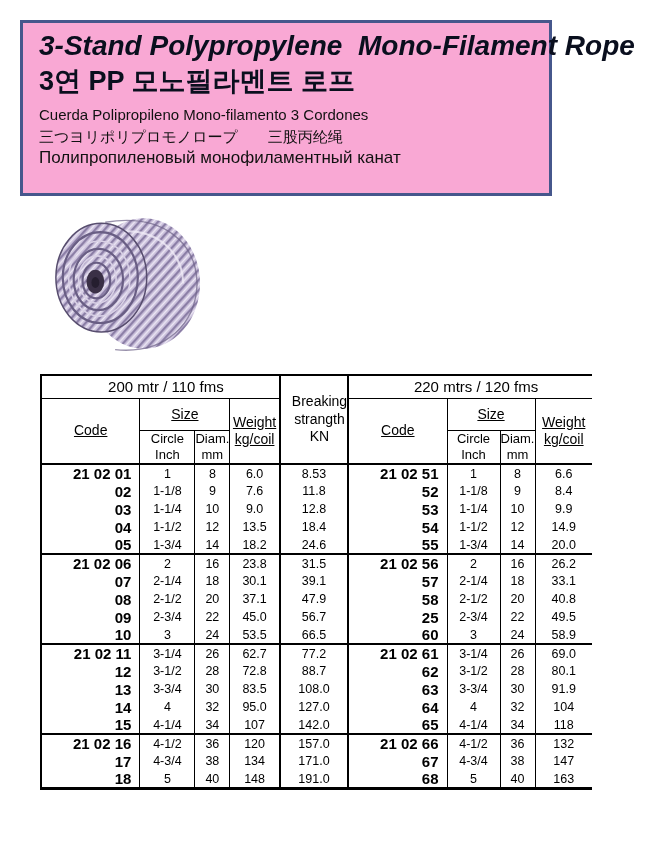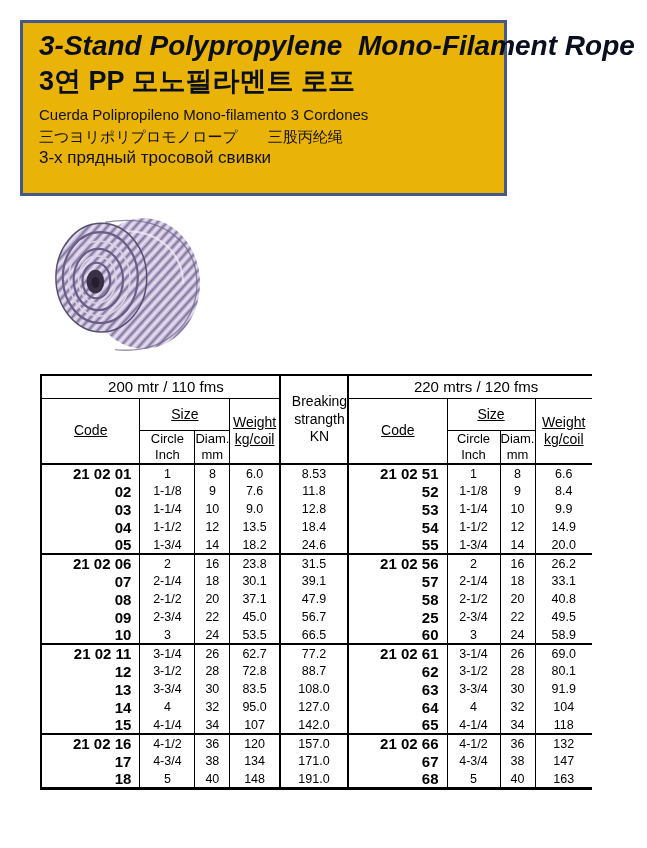--- a/index.html
+++ b/index.html
@@ -5,23 +5,23 @@
   html,body { margin:0; padding:0; }
   body {
     width:647px; height:848px; position:relative;
     background:#ffffff; color:#000;
     font-family:"Liberation Sans", sans-serif;
     overflow:hidden;
   }
 
   
   .header-box {
-    position:absolute; left:20px; top:20px; width:487px; height:176px;
+    position:absolute; left:20px; top:20px; width:532px; height:176px;
     box-sizing:border-box;
-    background:#eab308;
+    background:#f9a8d4;
     border:3px solid #46578c;
     padding:5px 0 0 16px;
   }
   .title-en {
     font-style:italic; font-weight:bold; font-size:28px; line-height:1.28;
     color:#0a0f1e; white-space:pre;
   }
   .title-ko {
     font-weight:bold; font-size:27px; line-height:1.3;
     color:#0a0f1e; white-space:pre;
@@ -72,21 +72,21 @@
   .r3 th { height:32px; }
 </style>
 </head>
 <body>
 
 <div class="header-box">
   <div class="title-en">3-Stand Polypropylene  Mono-Filament Rope</div>
   <div class="title-ko">3연 PP 모노필라멘트 로프</div>
   <div class="sub-es">Cuerda Polipropileno Mono-filamento 3 Cordones</div>
   <div class="sub-ja">三つヨリポリプロモノロープ　　三股丙纶绳</div>
-  <div class="sub-ru">3-х прядный тросовой свивки</div>
+  <div class="sub-ru">Полипропиленовый монофиламентный канат</div>
 </div>
 
 <div class="rope-wrap">
   <svg viewBox="0 0 160 148" xmlns="http://www.w3.org/2000/svg">
     <defs>
       <pattern id="ropetex" width="7" height="7" patternUnits="userSpaceOnUse" patternTransform="rotate(42)">
         <rect width="7" height="7" fill="#c7bdd9"></rect>
         <line x1="1" y1="0" x2="1" y2="7" stroke="#8b7ea6" stroke-width="2.4"></line>
         <line x1="4.5" y1="0" x2="4.5" y2="7" stroke="#ece7f4" stroke-width="1.6"></line>
       </pattern>

